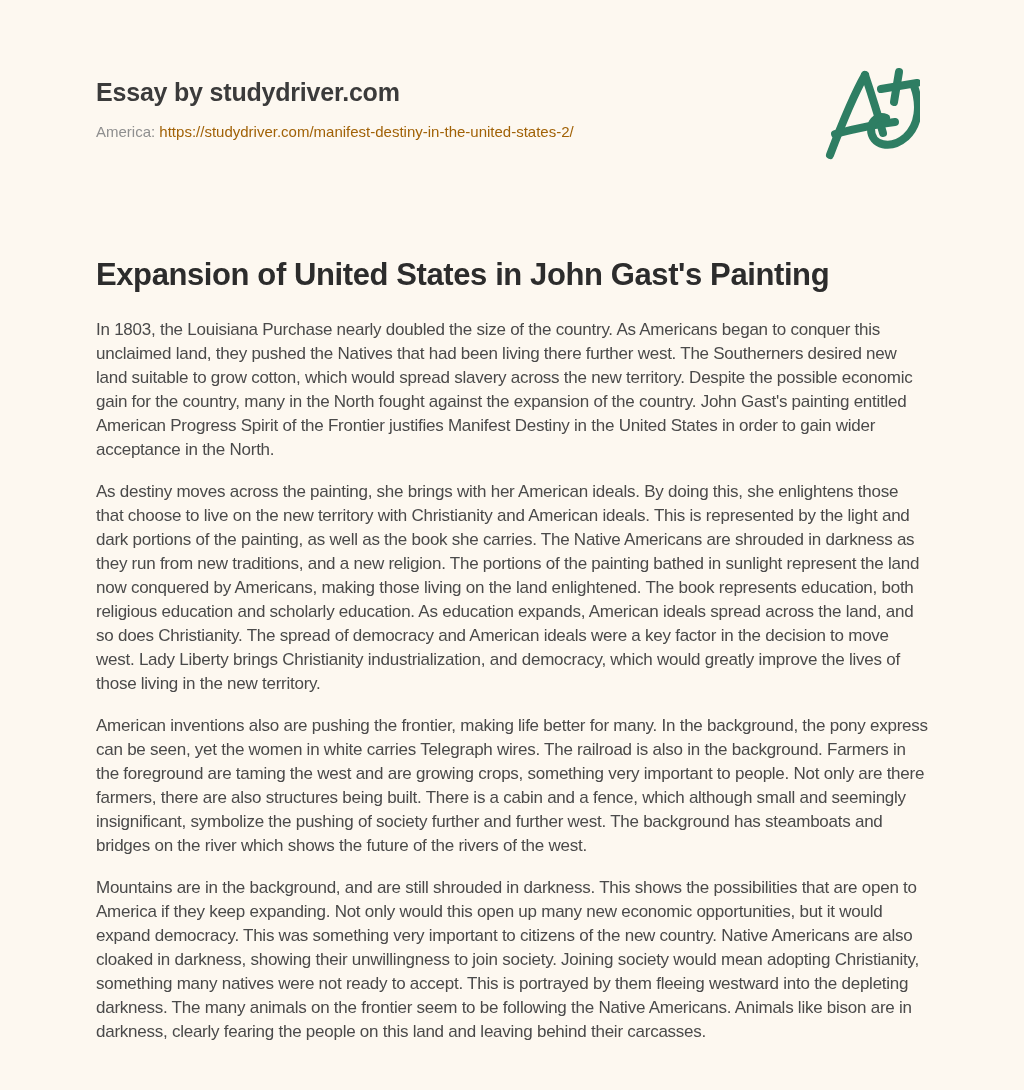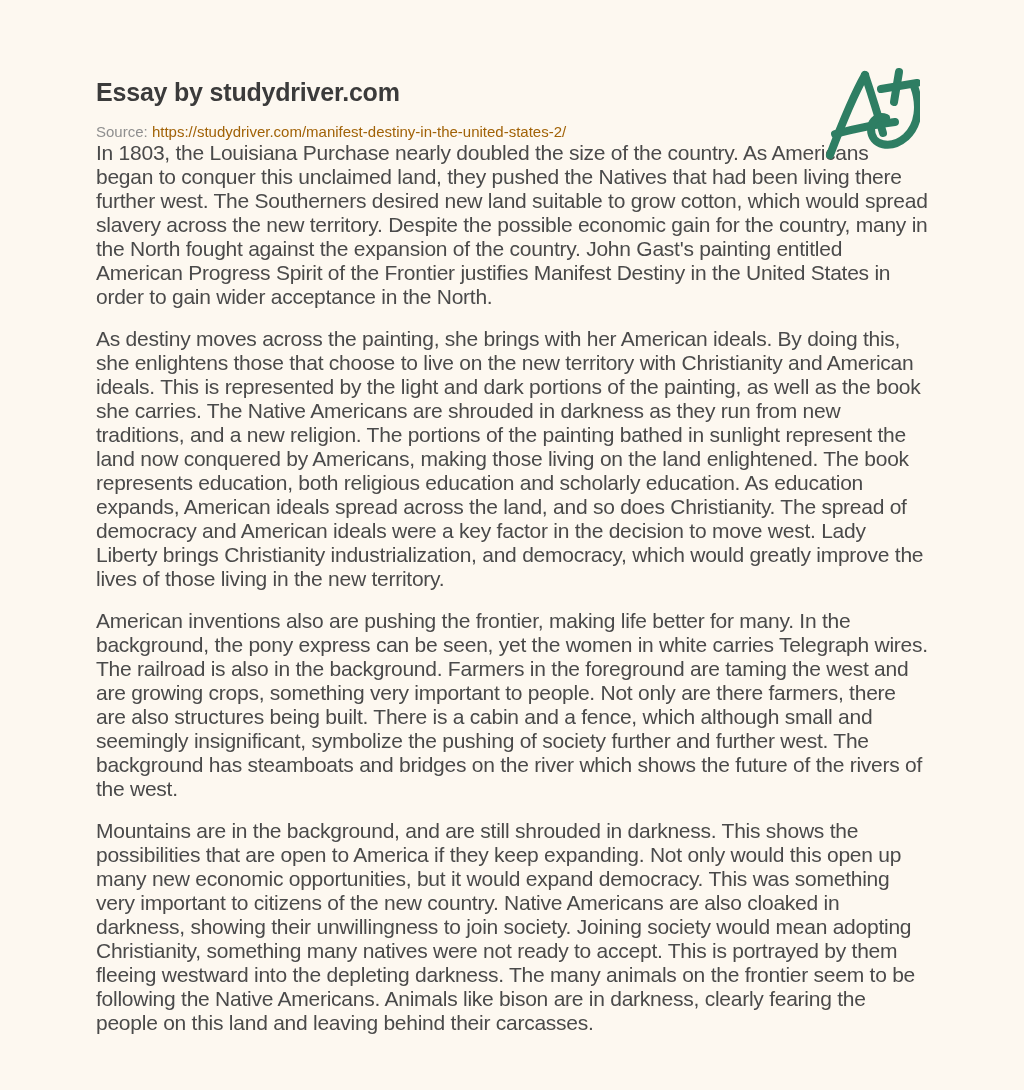--- a/index.html
+++ b/index.html
@@ -53,49 +53,50 @@
   .title {
     margin: 116px 0 25px 0;
     font-size: 31px;
     line-height: 36px;
     font-weight: 700;
     color: #2c2c2c;
     letter-spacing: -0.4px;
   }
   .essay p {
     margin: 0 0 18px 0;
-    font-size: 21px;
+    font-size: 17px;
     line-height: 24px;
     color: #4a4a4a;
     letter-spacing: -0.25px;
   }
 </style>
 </head>
 <body>
 
 <div class="page">
 
   <h1 class="brand">Essay by studydriver.com</h1>
 
   <p class="source">
-    <span>Source:</span>
+    <span>America:</span>
     <a href="#">https://studydriver.com/manifest-destiny-in-the-united-states-2/</a>
   </p>
 
   <div class="logo">
     <svg viewBox="0 0 100 96" xmlns="http://www.w3.org/2000/svg" aria-hidden="true">
       <path d="M10 89 C 21 60 33 30 45 9"></path>
       <path d="M45 9 C 51 27 58 49 63 67"></path>
       <path d="M15 68 C 38 62 57 58 75 56"></path>
       <path d="M79 6 L 74 36"></path>
       <path d="M61 23 L 97 17"></path>
       <path d="M94 20 C 101 39 99 59 86 71 C 71 84 51 80 51 63 C 51 54 59 49 66 52"></path>
     </svg>
   </div>
 
+  <h2 class="title">Expansion of United States in John Gast's Painting</h2>
 
   <div class="essay">
     <p>In 1803, the Louisiana Purchase nearly doubled the size of the country. As Americans began to conquer this unclaimed land, they pushed the Natives that had been living there further west. The Southerners desired new land suitable to grow cotton, which would spread slavery across the new territory. Despite the possible economic gain for the country, many in the North fought against the expansion of the country. John Gast's painting entitled American Progress Spirit of the Frontier justifies Manifest Destiny in the United States in order to gain wider acceptance in the North.</p>
     <p>As destiny moves across the painting, she brings with her American ideals. By doing this, she enlightens those that choose to live on the new territory with Christianity and American ideals. This is represented by the light and dark portions of the painting, as well as the book she carries. The Native Americans are shrouded in darkness as they run from new traditions, and a new religion. The portions of the painting bathed in sunlight represent the land now conquered by Americans, making those living on the land enlightened. The book represents education, both religious education and scholarly education. As education expands, American ideals spread across the land, and so does Christianity. The spread of democracy and American ideals were a key factor in the decision to move west. Lady Liberty brings Christianity industrialization, and democracy, which would greatly improve the lives of those living in the new territory.</p>
     <p>American inventions also are pushing the frontier, making life better for many. In the background, the pony express can be seen, yet the women in white carries Telegraph wires. The railroad is also in the background. Farmers in the foreground are taming the west and are growing crops, something very important to people. Not only are there farmers, there are also structures being built. There is a cabin and a fence, which although small and seemingly insignificant, symbolize the pushing of society further and further west. The background has steamboats and bridges on the river which shows the future of the rivers of the west.</p>
     <p>Mountains are in the background, and are still shrouded in darkness. This shows the possibilities that are open to America if they keep expanding. Not only would this open up many new economic opportunities, but it would expand democracy. This was something very important to citizens of the new country. Native Americans are also cloaked in darkness, showing their unwillingness to join society. Joining society would mean adopting Christianity, something many natives were not ready to accept. This is portrayed by them fleeing westward into the depleting darkness. The many animals on the frontier seem to be following the Native Americans. Animals like bison are in darkness, clearly fearing the people on this land and leaving behind their carcasses.</p>
   </div>
 
 </div>
 

